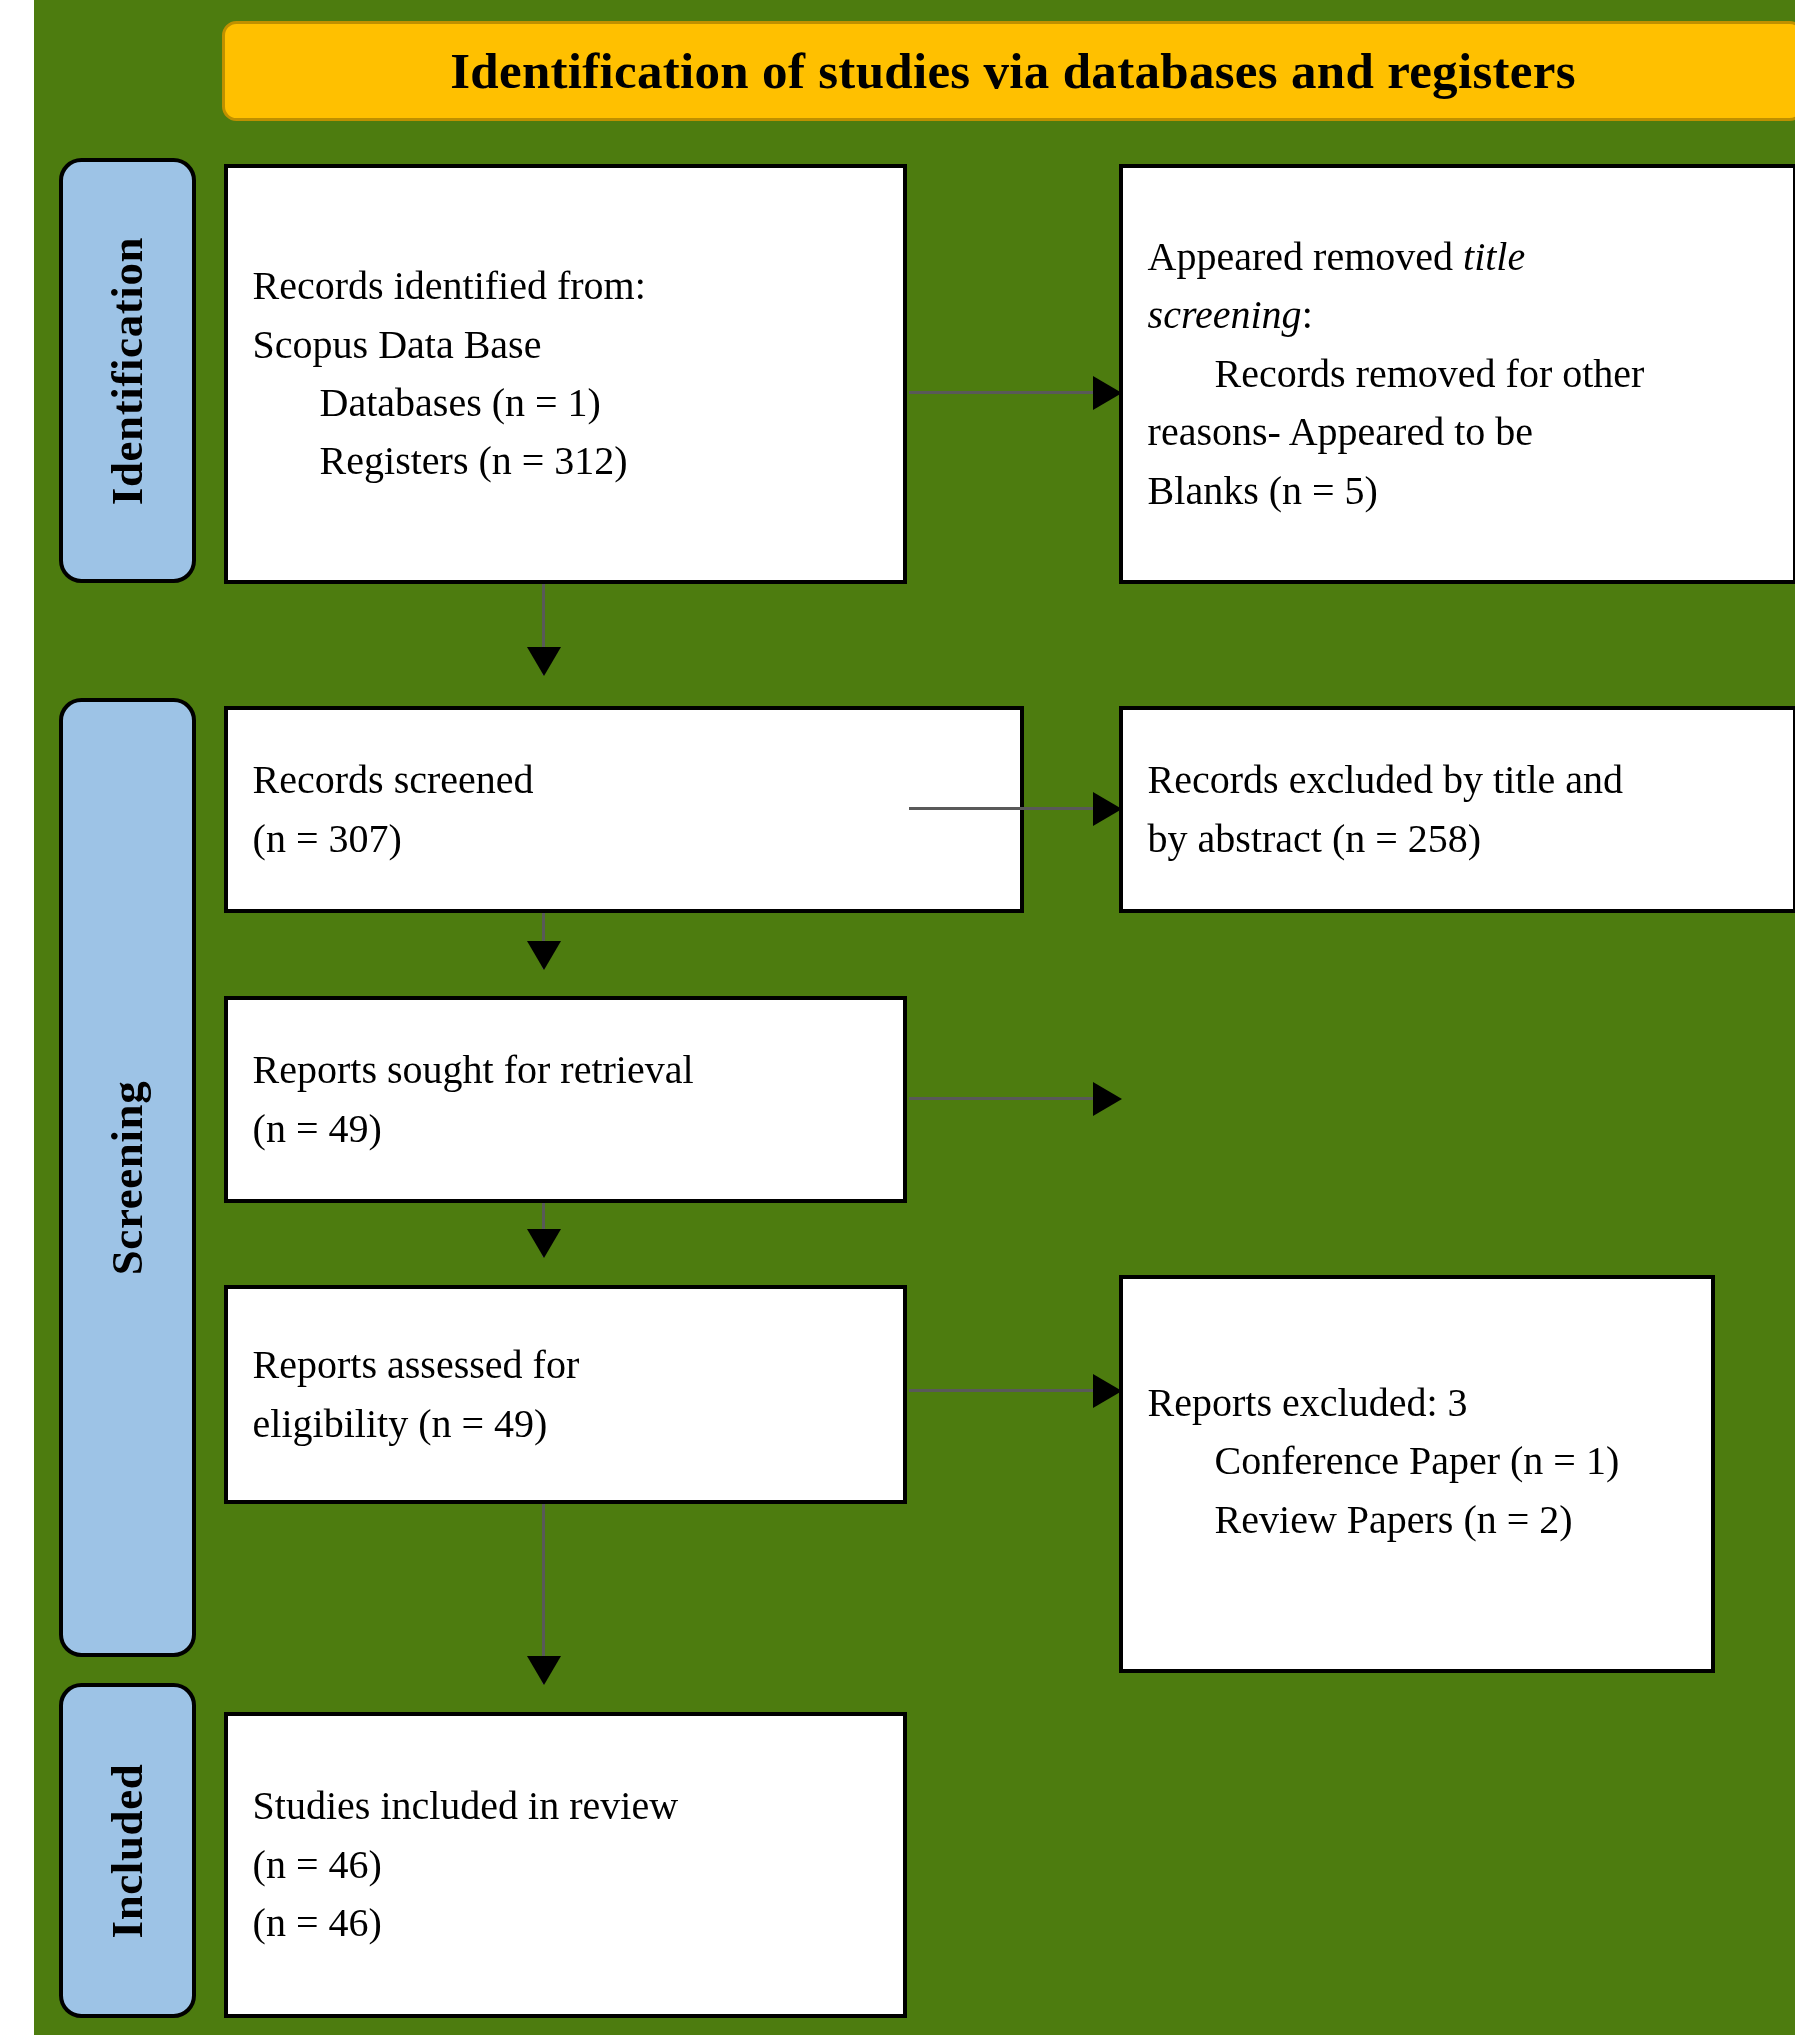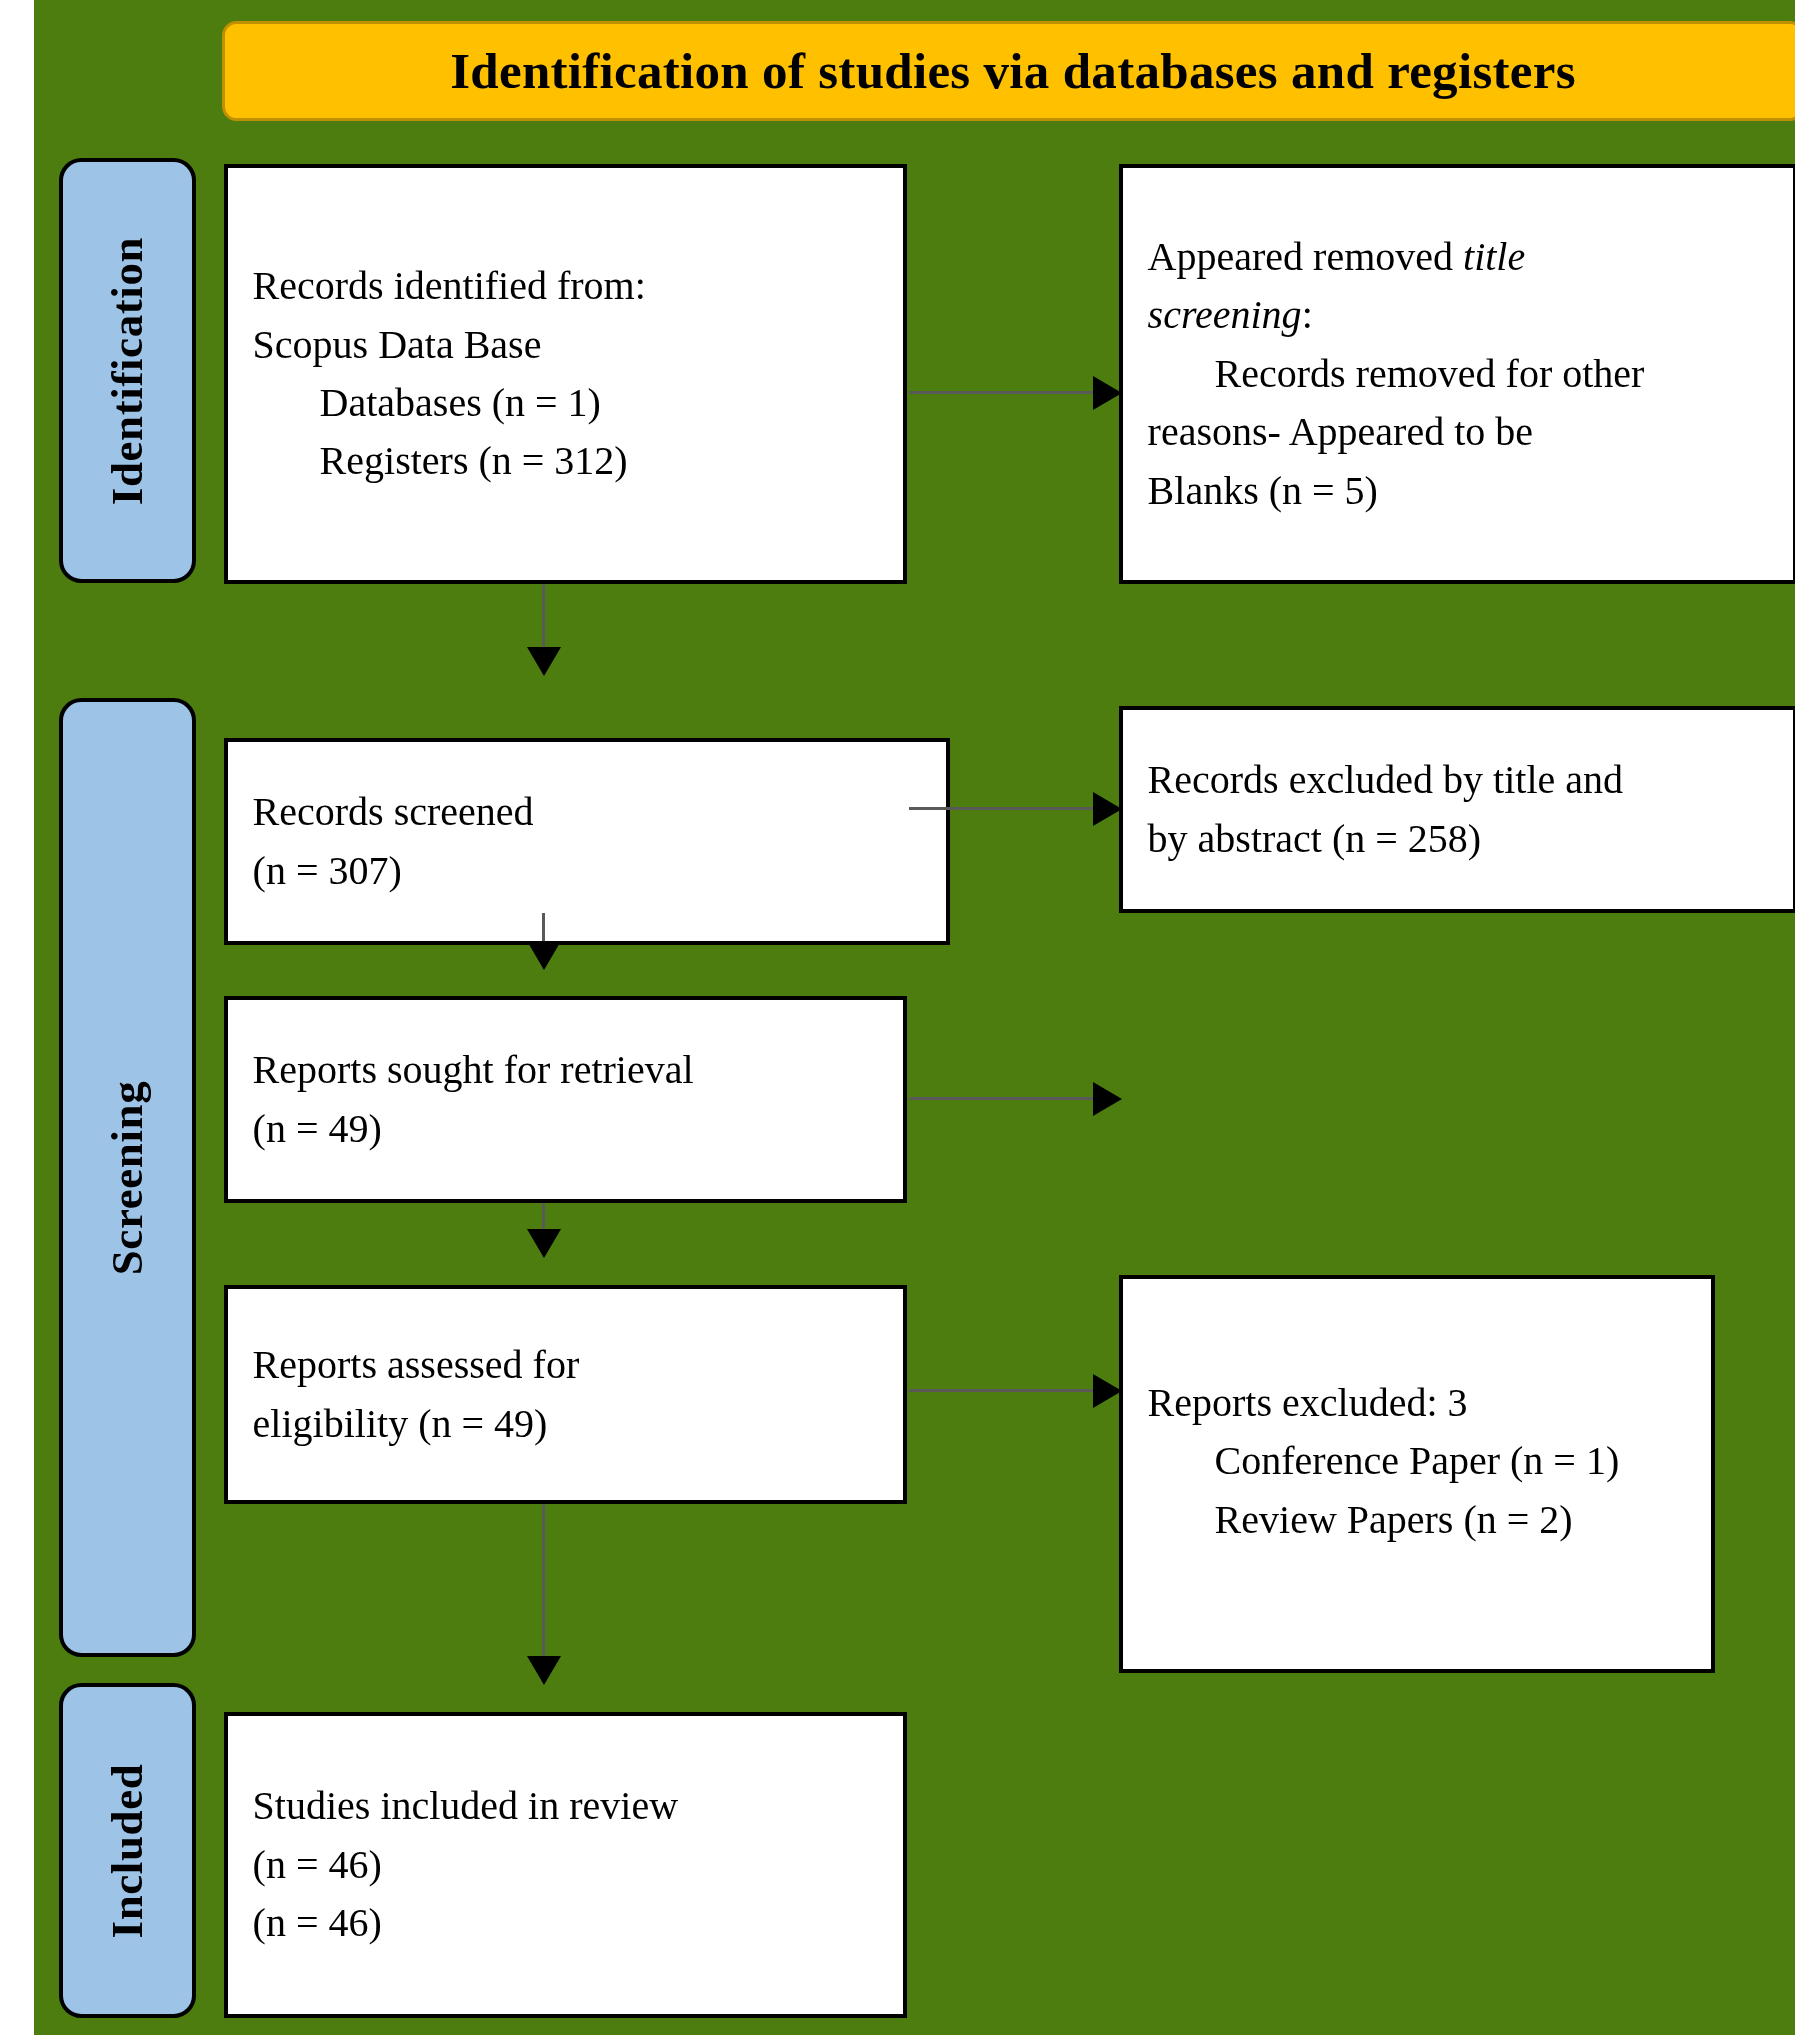--- a/index.html
+++ b/index.html
@@ -83,21 +83,21 @@
     font-size: 40px;
     line-height: 1.46;
     color: #000000;
     white-space: nowrap;
   }
   .flow-box p.indent { padding-left: 67px; }
   .flow-box em { font-style: italic; }
 
   #box-identified    { left: 190px;  top: 164px;  width: 683px; height: 420px; }
   #box-removed       { left: 1085px; top: 164px;  width: 678px; height: 420px; }
-  #box-screened      { left: 190px;  top: 738px; width: 726px; height: 207px; }
+  #box-screened      { left: 190px;  top: 706px; width: 800px; height: 207px; }
   #box-excluded      { left: 1085px; top: 706px; width: 678px; height: 207px; }
   #box-sought        { left: 190px;  top: 996px; width: 683px; height: 207px; }
   #box-notretrieved  { left: 1085px; top: 1001px; width: 678px; height: 202px; }
   #box-assessed      { left: 190px;  top: 1285px; width: 683px; height: 219px; }
   #box-repexcluded   { left: 1085px; top: 1275px; width: 596px; height: 398px; }
   #box-included      { left: 190px;  top: 1712px; width: 683px; height: 306px; }
 
   #box-repexcluded { justify-content: flex-start; padding-top: 95px; }
 
   

